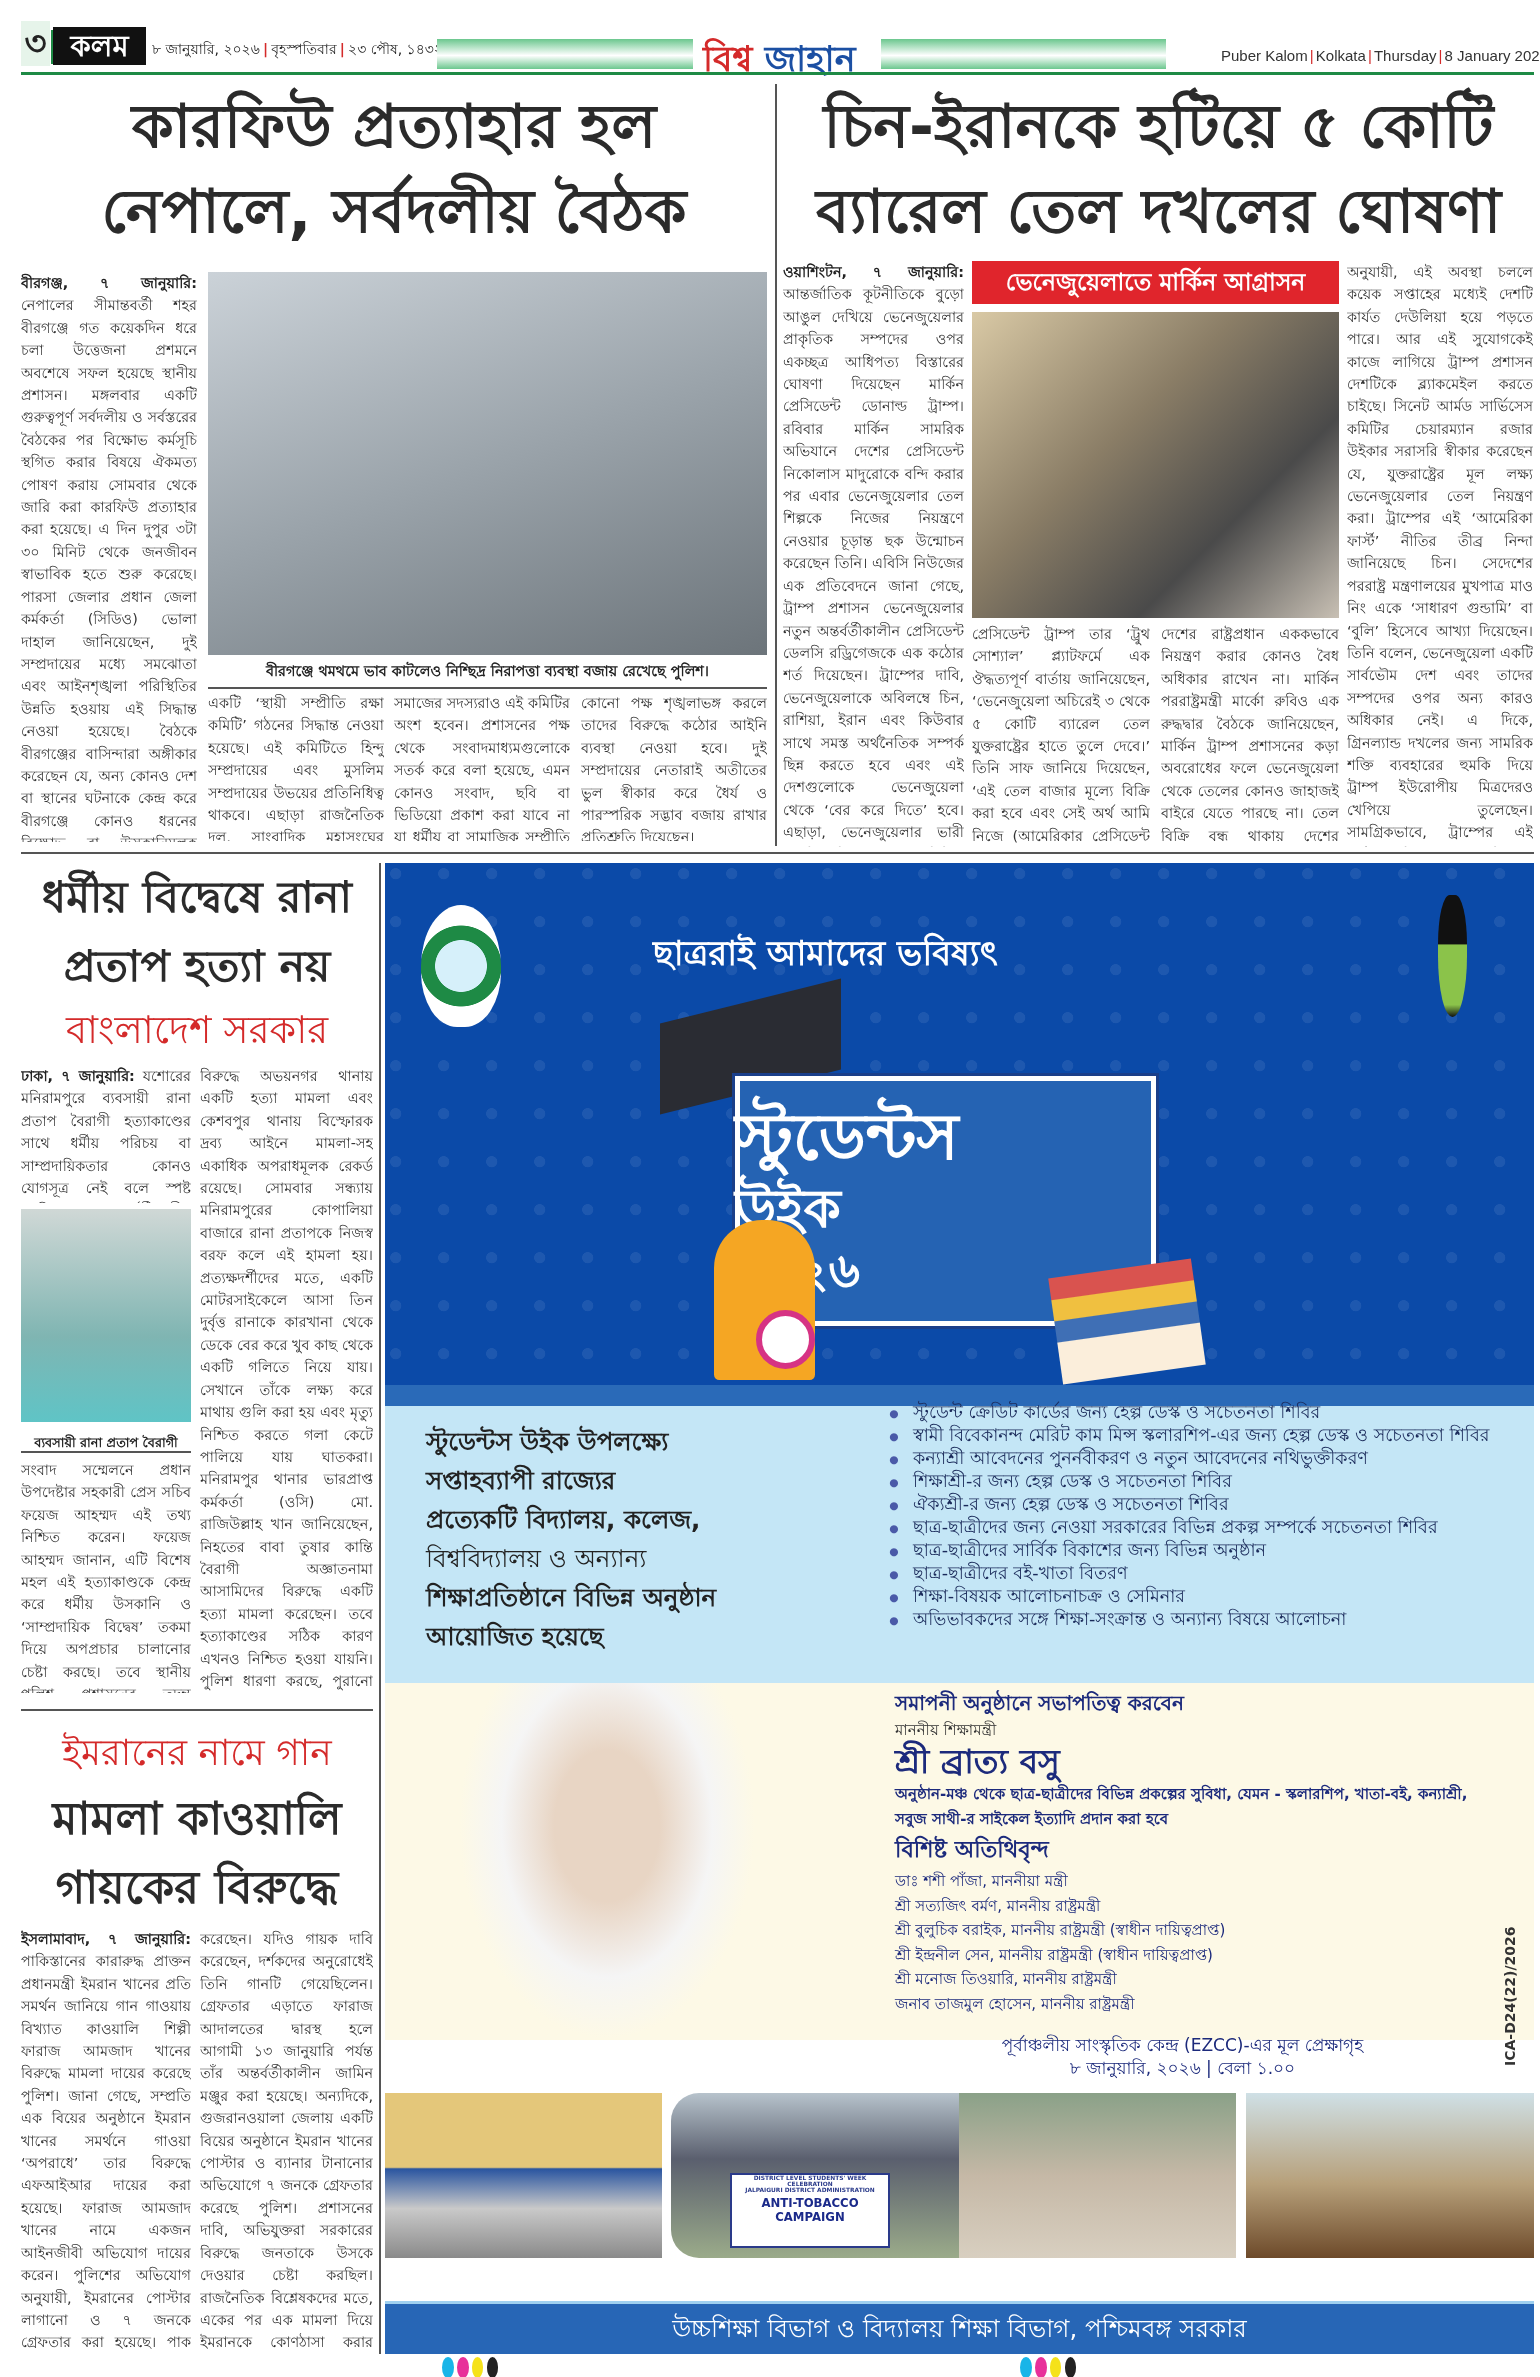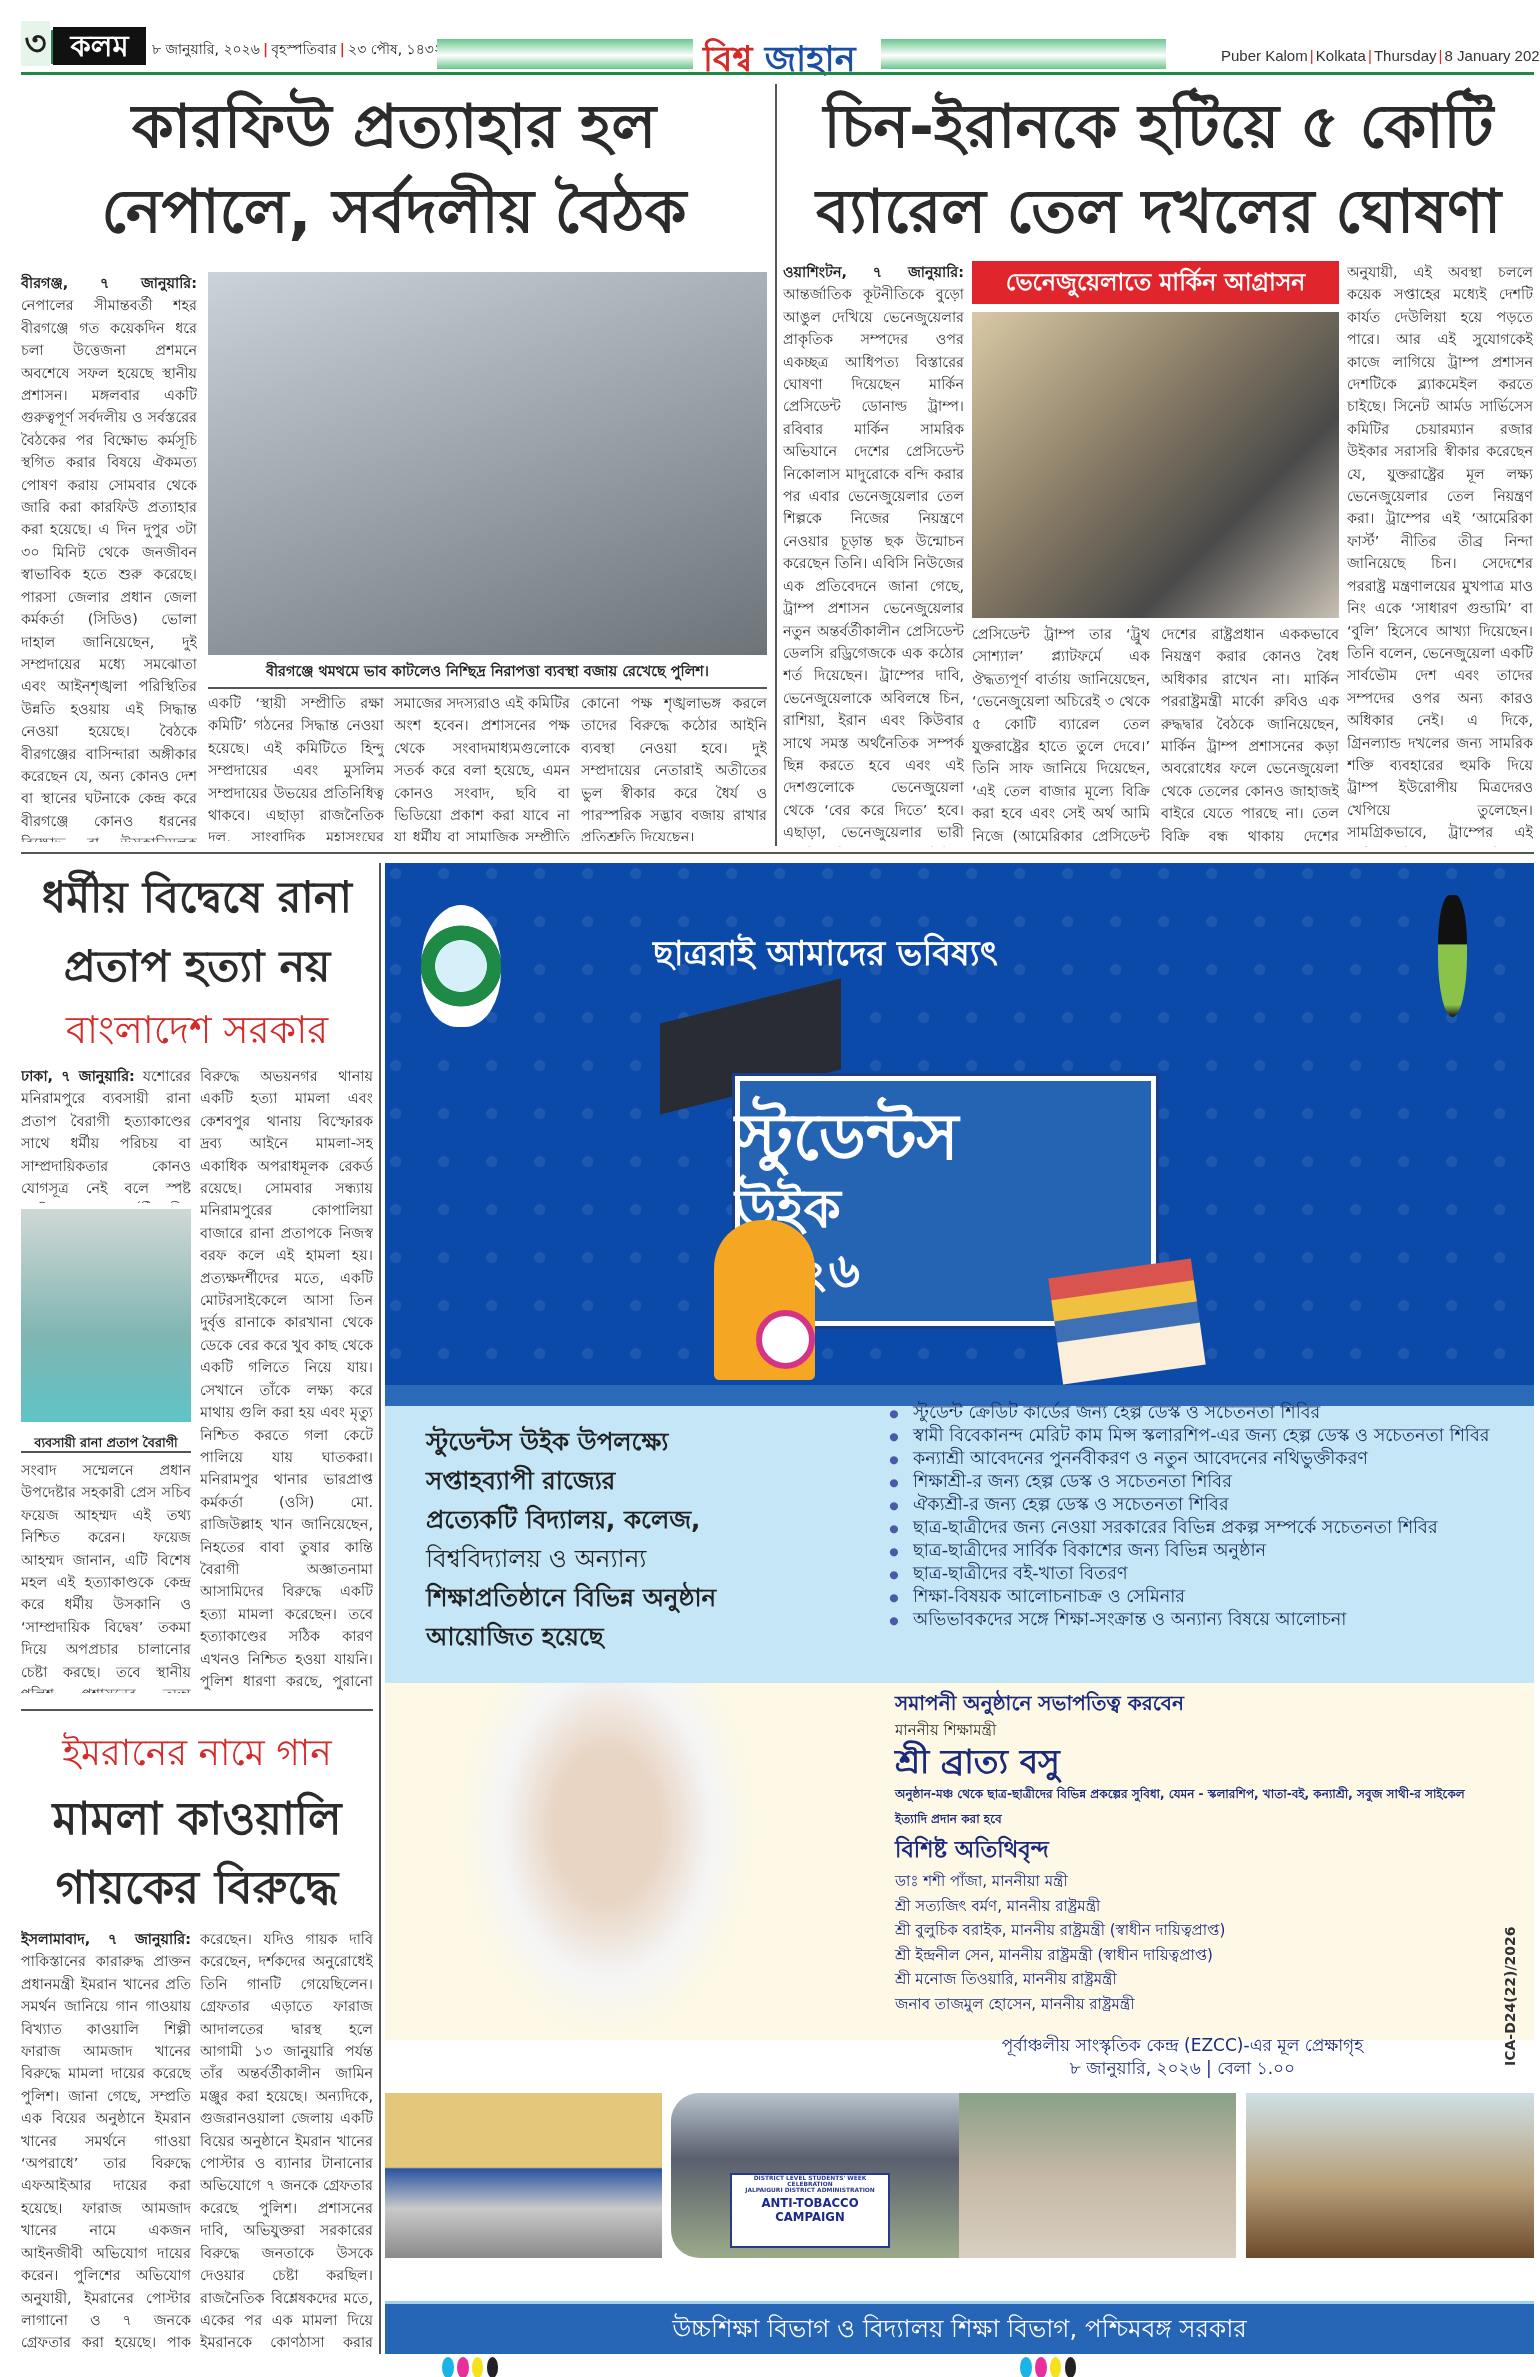--- a/index.html
+++ b/index.html
@@ -133,21 +133,21 @@
   <li>ছাত্র-ছাত্রীদের সার্বিক বিকাশের জন্য বিভিন্ন অনুষ্ঠান</li>
   <li>ছাত্র-ছাত্রীদের বই-খাতা বিতরণ</li>
   <li>শিক্ষা-বিষয়ক আলোচনাচক্র ও সেমিনার</li>
   <li>অভিভাবকদের সঙ্গে শিক্ষা-সংক্রান্ত ও অন্যান্য বিষয়ে আলোচনা</li>
 </ul>
 <div class="abs ad-cream" style="left:385px;top:1683px;width:1149px;height:357px;"></div>
 <div class="abs" style="left:458px;top:1683px;width:298px;height:357px;background:radial-gradient(ellipse at 50% 40%,#e8d5c4 25%,#f5f5f5 50%,#fdf9e6 70%);"></div>
 <div class="abs navy" style="left:895px;top:1688px;font-size:20px;font-weight:bold;">সমাপনী অনুষ্ঠানে সভাপতিত্ব করবেন</div>
 <div class="abs" style="left:895px;top:1718px;font-size:15px;color:#333;">মাননীয় শিক্ষামন্ত্রী</div>
 <div class="abs navy" style="left:895px;top:1736px;font-size:33px;font-weight:bold;">শ্রী ব্রাত্য বসু</div>
-<div class="abs navy" style="left:895px;top:1782px;width:586px;font-size:12px;line-height:24.5px;font-weight:bold;">অনুষ্ঠান-মঞ্চ থেকে ছাত্র-ছাত্রীদের বিভিন্ন প্রকল্পের সুবিধা, যেমন - স্কলারশিপ, খাতা-বই, কন্যাশ্রী, সবুজ সাথী-র সাইকেল ইত্যাদি প্রদান করা হবে</div>
+<div class="abs navy" style="left:895px;top:1782px;width:586px;font-size:15px;line-height:24.5px;font-weight:bold;">অনুষ্ঠান-মঞ্চ থেকে ছাত্র-ছাত্রীদের বিভিন্ন প্রকল্পের সুবিধা, যেমন - স্কলারশিপ, খাতা-বই, কন্যাশ্রী, সবুজ সাথী-র সাইকেল ইত্যাদি প্রদান করা হবে</div>
 <div class="abs navy" style="left:895px;top:1832px;font-size:22.4px;font-weight:bold;">বিশিষ্ট অতিথিবৃন্দ</div>
 <div class="abs navy" style="left:895px;top:1869px;font-size:15px;line-height:24.5px;">
   <div>ডাঃ শশী পাঁজা, মাননীয়া মন্ত্রী</div>
   <div>শ্রী সত্যজিৎ বর্মণ, মাননীয় রাষ্ট্রমন্ত্রী</div>
   <div>শ্রী বুলুচিক বরাইক, মাননীয় রাষ্ট্রমন্ত্রী (স্বাধীন দায়িত্বপ্রাপ্ত)</div>
   <div>শ্রী ইন্দ্রনীল সেন, মাননীয় রাষ্ট্রমন্ত্রী (স্বাধীন দায়িত্বপ্রাপ্ত)</div>
   <div>শ্রী মনোজ তিওয়ারি, মাননীয় রাষ্ট্রমন্ত্রী</div>
   <div>জনাব তাজমুল হোসেন, মাননীয় রাষ্ট্রমন্ত্রী</div>
 </div>
 <div class="abs navy" style="left:916px;top:2032px;width:533px;text-align:center;font-size:17px;">পূর্বাঞ্চলীয় সাংস্কৃতিক কেন্দ্র (EZCC)-এর মূল প্রেক্ষাগৃহ</div>

